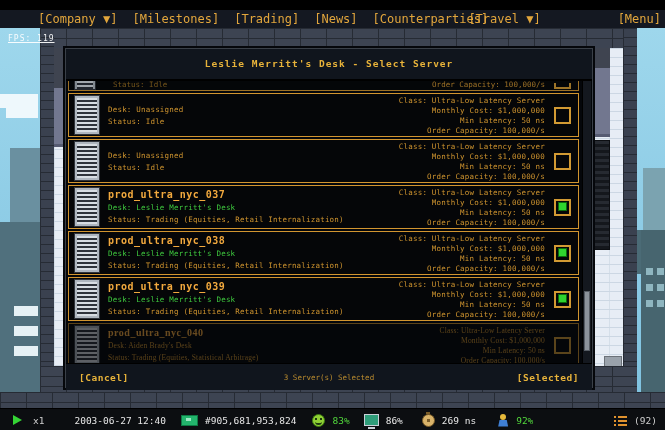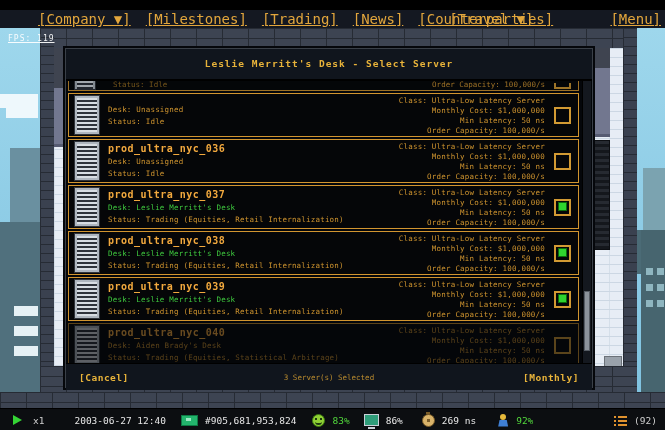--- a/index.html
+++ b/index.html
@@ -4,21 +4,21 @@
 <style>
   html,body{margin:0;padding:0;background:#000;}
   #app{position:relative;width:665px;height:430px;background:#000;overflow:hidden;
        font-family:"DejaVu Sans Mono",monospace;image-rendering:pixelated;}
   .abs{position:absolute;}
 
   
   .menubar{left:0;top:10px;width:665px;height:18px;background:#141821;display:flex;align-items:center;}
   .menu-left{display:flex;gap:15px;padding-left:38px;}
   .menu-right{position:absolute;right:4px;display:flex;gap:77px;}
-  .menu-item{font-size:14px;color:#e2a63c;white-space:nowrap;cursor:pointer;text-decoration:underline;}
+  .menu-item{font-size:12px;color:#e2a63c;white-space:nowrap;cursor:pointer;}
 
   
   .sky{left:0;top:28px;width:665px;height:380px;background:linear-gradient(#9ed7ec,#7fc2e0);}
   .cloud{background:#eef8fc;}
   .bldg{position:absolute;}
   .bwin{position:absolute;background:#e6f1f5;}
   .bwin2{position:absolute;background:#8fb6c0;}
   .bricks{background-color:#3d4452;
     background-image:linear-gradient(180deg,#262b34 1px,transparent 1px),linear-gradient(90deg,#262b34 1px,transparent 1px);
     background-size:26px 10px;}
@@ -36,21 +36,21 @@
 
   
   .modal{left:65px;top:48px;width:528px;height:340px;background:#04060a;
          border:1px solid #3a4048;box-shadow:0 0 0 2px #05070b;box-sizing:border-box;}
   .modal-header{height:30px;line-height:30px;text-align:center;background:#10151d;border-bottom:2px solid #000;
                 color:#e8b33a;font-size:9.5px;font-weight:bold;letter-spacing:1px;}
   .modal-body{position:relative;height:282px;overflow:hidden;padding:0 2px;box-sizing:border-box;}
   .rows{margin-right:11px;}
   .server-row{position:relative;display:flex;align-items:center;height:44px;box-sizing:border-box;
               border:1px solid #d2952f;background:#050608;margin-bottom:2px;padding:3px 6px;cursor:pointer;}
-  .server-row.disabled{opacity:.42;}
+  .server-row.disabled{opacity:.42;font-family:Liberation Serif, serif;}
   .srv-icon{width:20px;height:34px;flex:none;margin-right:9px;border:2px solid #aeb6bf;outline:1px solid #30343b;
             background:repeating-linear-gradient(180deg,#d7dde3 0 2px,#2e333b 2px 4px);}
   .srv-icon.sliver{width:16px;height:8px;border-bottom:none;}
   .srv-left{flex:none;}
   .srv-name{font-size:10px;font-weight:bold;letter-spacing:.5px;color:#f2a93e;line-height:12px;}
   .srv-desk,.srv-status{font-size:7.5px;letter-spacing:.2px;color:#d0952f;line-height:10px;margin-top:2px;}
   .srv-desk.assigned{color:#3fc93f;}
   .srv-right{margin-left:auto;text-align:right;font-size:7.5px;letter-spacing:.2px;color:#d0952f;line-height:9px;}
   .srv-right div{margin-top:1px;}
   .srv-check{flex:none;width:13px;height:13px;border:2px solid #d29a33;margin-left:9px;margin-right:1px;background:#050608;}
@@ -164,21 +164,20 @@
       <div>Class: Ultra-Low Latency Server</div>
       <div>Monthly Cost: $1,000,000</div>
       <div>Min Latency: 50 ns</div>
       <div>Order Capacity: 100,000/s</div>
     </div>
     <div class="srv-check"></div>
   </div>
           <div class="server-row">
     <div class="srv-icon"></div>
     <div class="srv-left">
-      <div class="srv-name">prod_ultra_nyc_036</div>
       <div class="srv-desk">Desk: Unassigned</div>
       <div class="srv-status">Status: Idle</div>
     </div>
     <div class="srv-right">
       <div>Class: Ultra-Low Latency Server</div>
       <div>Monthly Cost: $1,000,000</div>
       <div>Min Latency: 50 ns</div>
       <div>Order Capacity: 100,000/s</div>
     </div>
     <div class="srv-check"></div>
@@ -250,21 +249,21 @@
     <div class="srv-check"></div>
   </div>
         </div>
       <div class="scrollbar">
         <div class="scroll-thumb"></div>
       </div>
     </div>
     <div class="modal-footer">
       <span class="footer-center">3 Server(s) Selected</span>
       <span class="footer-btn">[Cancel]</span>
-      <span class="footer-btn">[Monthly]</span>
+      <span class="footer-btn">[Selected]</span>
     </div>
   </div>
 
   <div class="abs statusbar">
     <div class="play-icon"></div>
     <span class="sb-label sb-gray" style="margin-left:11px;">x1</span>
     <span class="sb-label" style="margin-left:30px;">2003-06-27 12:40</span>
     <div class="money-icon"></div>
     <span class="sb-label">#905,681,953,824</span>
     <div class="smiley-icon"></div>

